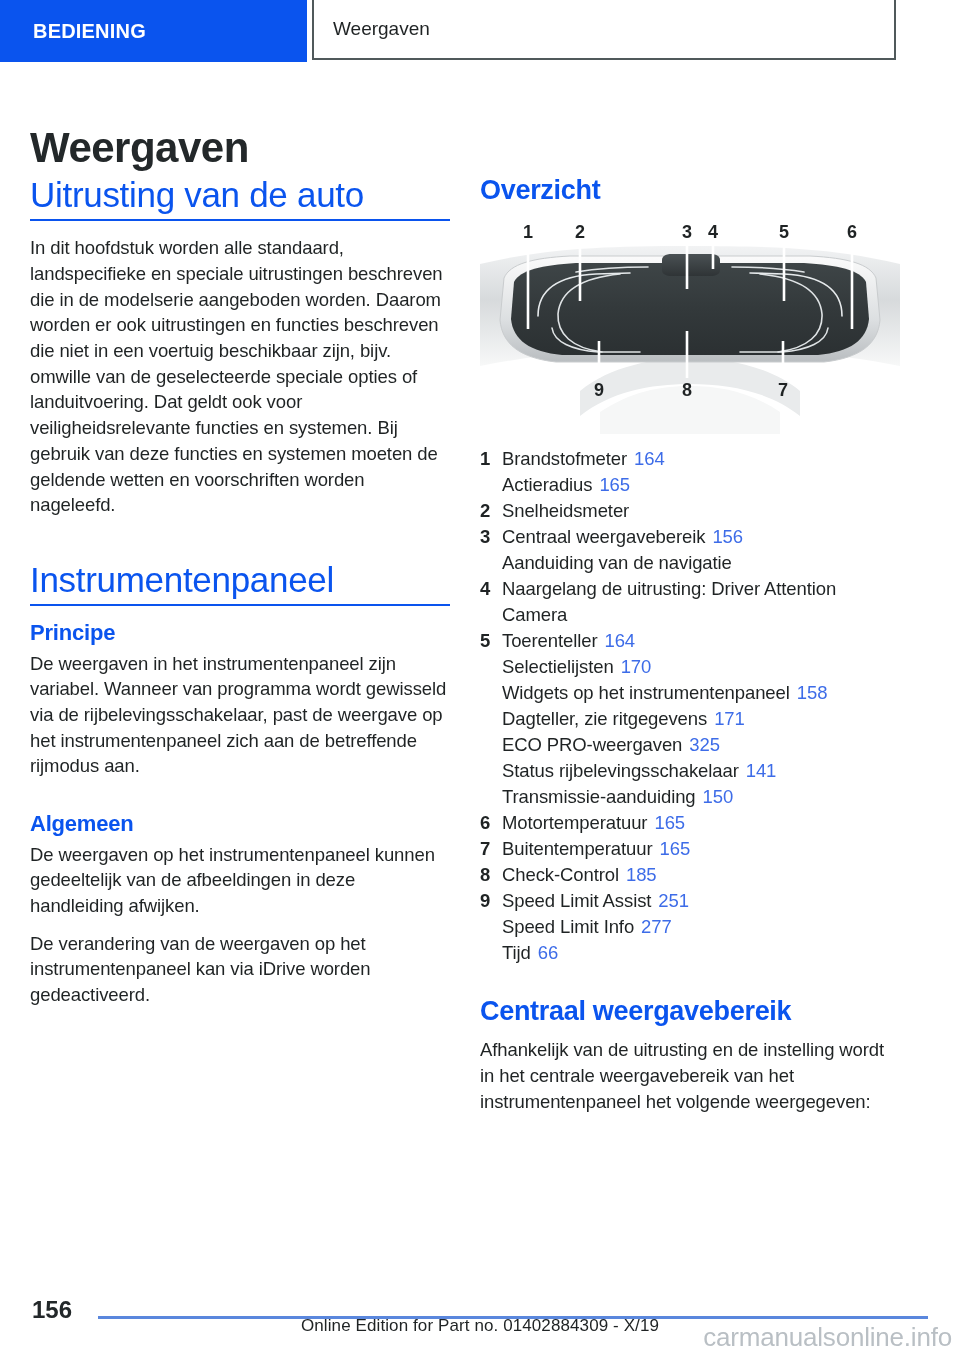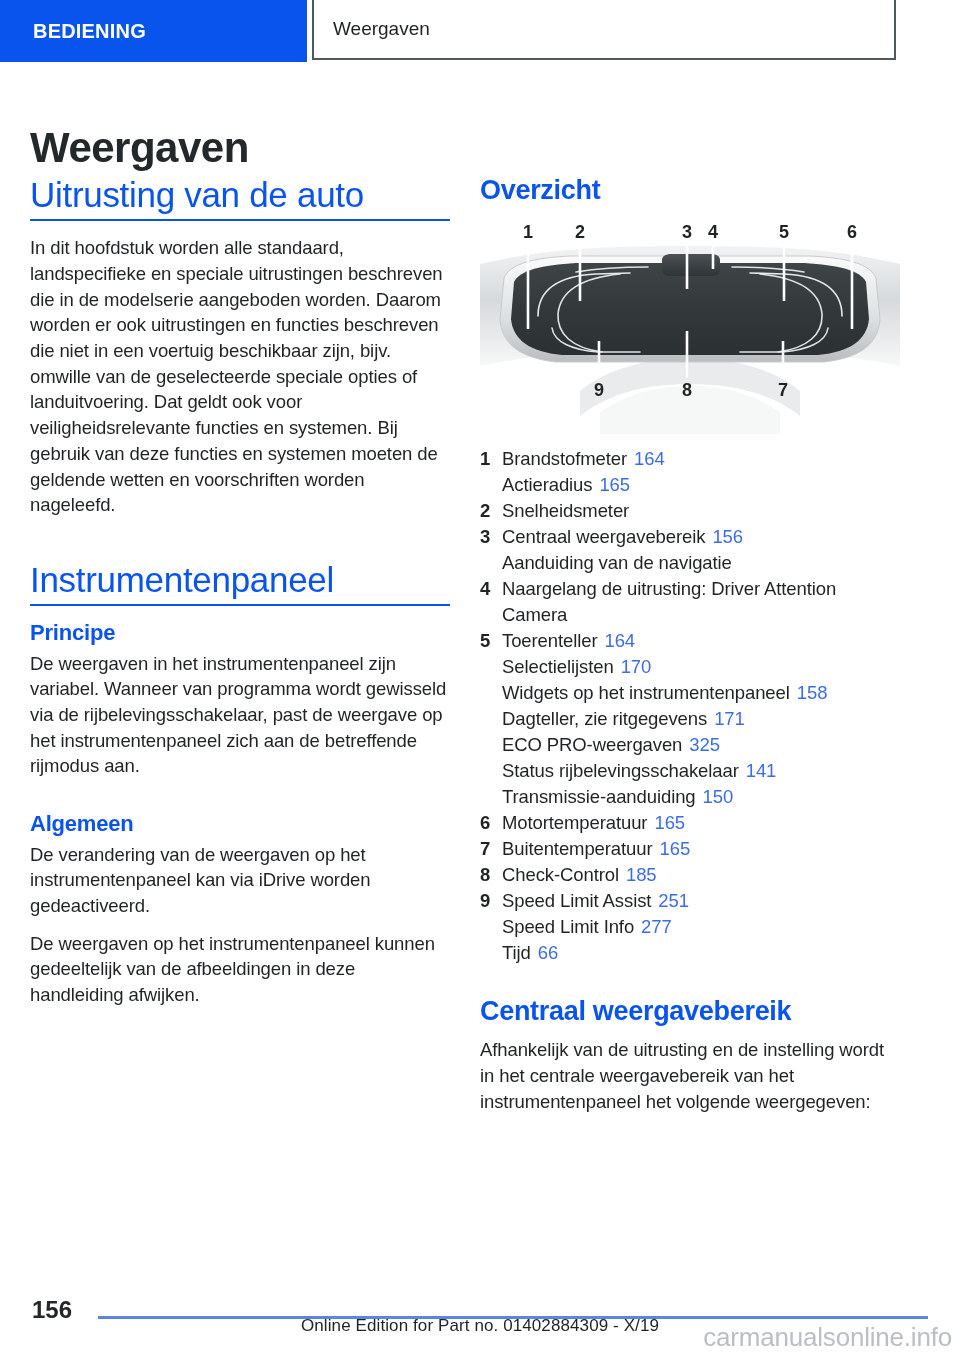--- a/index.html
+++ b/index.html
@@ -235,22 +235,22 @@
 
   <h2 class="h1-blue">Instrumentenpaneel</h2>
   <hr class="h1-rule">
 
   <h3 class="h2-blue">Principe</h3>
   <p class="body">De weergaven in het instrumentenpaneel zijn variabel. Wanneer van programma wordt gewisseld via de rijbelevingsschakelaar, past de weergave op het instrumentenpaneel zich aan de betreffende rijmodus aan.</p>
 
   <div class="spacer-md"></div>
 
   <h3 class="h2-blue">Algemeen</h3>
+  <p class="body">De weergaven op het instrumentenpaneel kunnen gedeeltelijk van de afbeeldingen in deze handleiding afwijken.</p>
   <p class="body">De verandering van de weergaven op het instrumentenpaneel kan via iDrive worden gedeactiveerd.</p>
-  <p class="body">De weergaven op het instrumentenpaneel kunnen gedeeltelijk van de afbeeldingen in deze handleiding afwijken.</p>
 </div>
 
 <div class="col col-right">
 
   <h3 class="h1-plain">Overzicht</h3>
 
   <div class="overview-figure">
     <svg viewBox="0 0 420 218" width="420" height="218">
       <defs>
         <linearGradient id="dashGrad" x1="0" y1="0" x2="0" y2="1">

